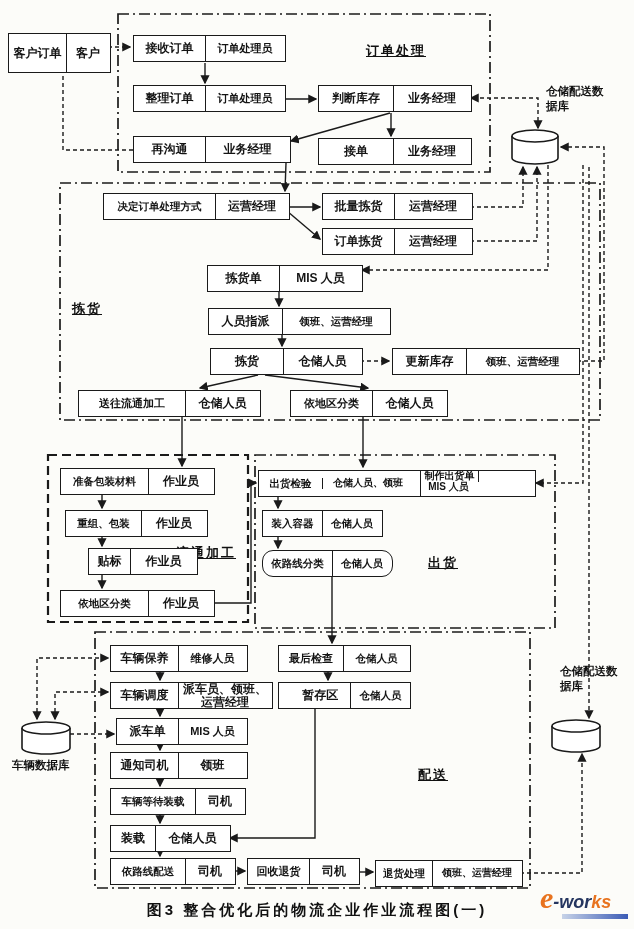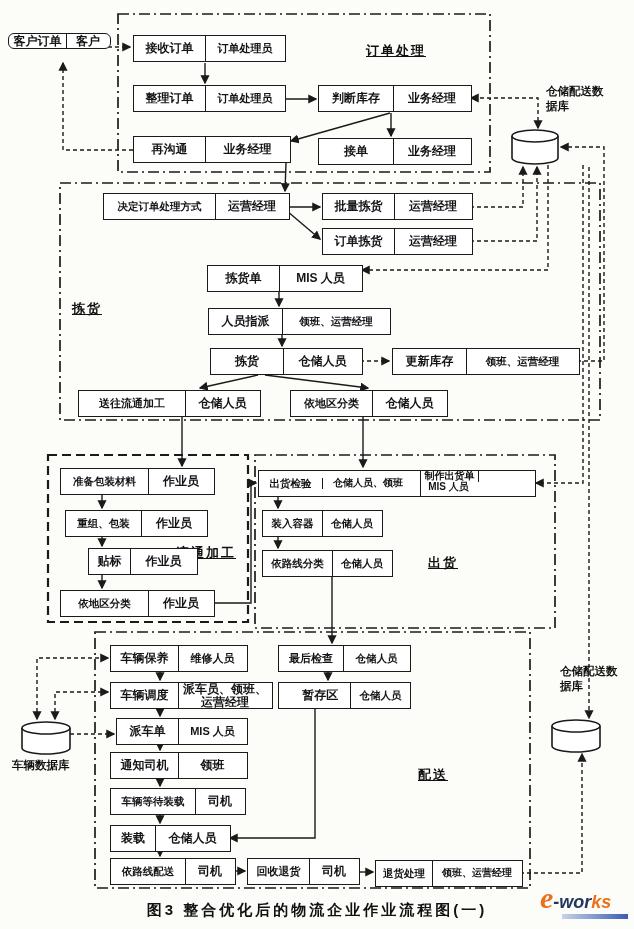--- a/index.html
+++ b/index.html
@@ -105,21 +105,21 @@
       <div class="slabel" style="left: 366px; top: 42px;">订单处理</div>
       <div class="slabel" style="left: 72px; top: 300px;">拣货</div>
       <div class="slabel" style="left: 176px; top: 544px;">流通加工</div>
       <div class="slabel" style="left: 428px; top: 554px;">出货</div>
       <div class="slabel" style="left: 418px; top: 766px;">配送</div>
       <div class="dblabel" style="left: 546px; top: 84px;">仓储配送数
 据库</div>
       <div class="dblabel" style="left: 12px; top: 758px;">车辆数据库</div>
       <div class="dblabel" style="left: 560px; top: 664px;">仓储配送数
 据库</div>
-      <div class="node" style="left: 8px; top: 33px; width: 103.2px; height: 16px; border-radius: 6px;">
+      <div class="node" style="left: 8px; top: 33px; width: 103.2px; height: 40px;">
         <div class="cell first" style="width: 58px; font-size: 12px;">客户订单</div>
         <div class="cell" style="width: 42px; font-size: 12px;">客户</div>
       </div>
       <div class="node" style="left: 133px; top: 35px; width: 153.2px; height: 27px;">
         <div class="cell first" style="width: 72px; font-size: 12px;">接收订单</div>
         <div class="cell" style="width: 78px; font-size: 11px;">订单处理员</div>
       </div>
       <div class="node" style="left: 133px; top: 85px; width: 153.2px; height: 27px;">
         <div class="cell first" style="width: 72px; font-size: 12px;">整理订单</div>
         <div class="cell" style="width: 78px; font-size: 11px;">订单处理员</div>
@@ -193,21 +193,21 @@
         <div class="cell" style="width: 90px; font-size: 10px;">仓储人员、领班</div>
       </div>
       <div class="node" style="left: 420px; top: 470px; width: 116.2px; height: 27px; flex-direction: column;">
         <div class="cell first" style="width: 58px; font-size: 10px;">制作出货单</div>
         <div class="cell" style="width: 55px; font-size: 10px;">MIS 人员</div>
       </div>
       <div class="node" style="left: 262px; top: 510px; width: 121.2px; height: 27px;">
         <div class="cell first" style="width: 60px; font-size: 10.5px;">装入容器</div>
         <div class="cell" style="width: 58px; font-size: 10.5px;">仓储人员</div>
       </div>
-      <div class="node" style="left: 262px; top: 550px; width: 131.2px; height: 27px;">
+      <div class="node" style="left: 262px; top: 550px; width: 131.2px; height: 27px; border-radius: 11px;">
         <div class="cell first" style="width: 70px; font-size: 10.5px;">依路线分类</div>
         <div class="cell" style="width: 58px; font-size: 10.5px;">仓储人员</div>
       </div>
       <div class="node" style="left: 110px; top: 645px; width: 138.2px; height: 27px;">
         <div class="cell first" style="width: 68px; font-size: 12px;">车辆保养</div>
         <div class="cell" style="width: 67px; font-size: 11px;">维修人员</div>
       </div>
       <div class="node" style="left: 278px; top: 645px; width: 133.2px; height: 27px;">
         <div class="cell first" style="width: 65px; font-size: 11px;">最后检查</div>
         <div class="cell" style="width: 65px; font-size: 10.5px;">仓储人员</div>

